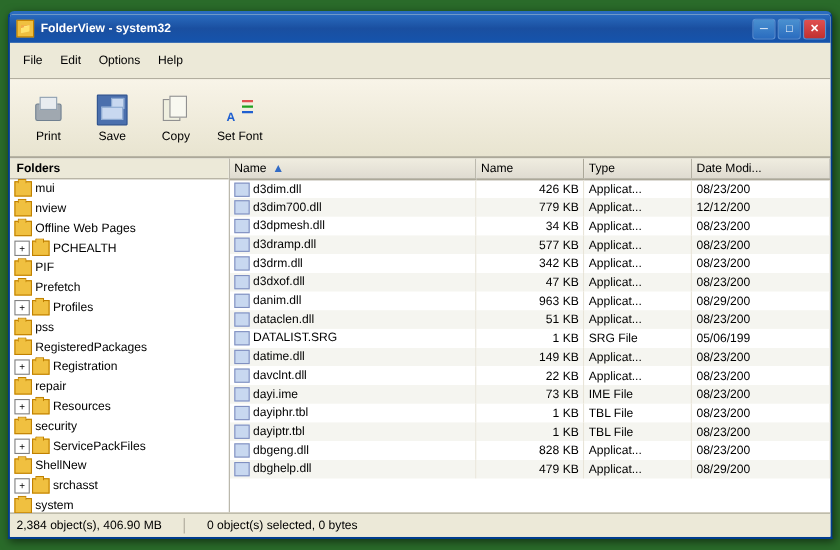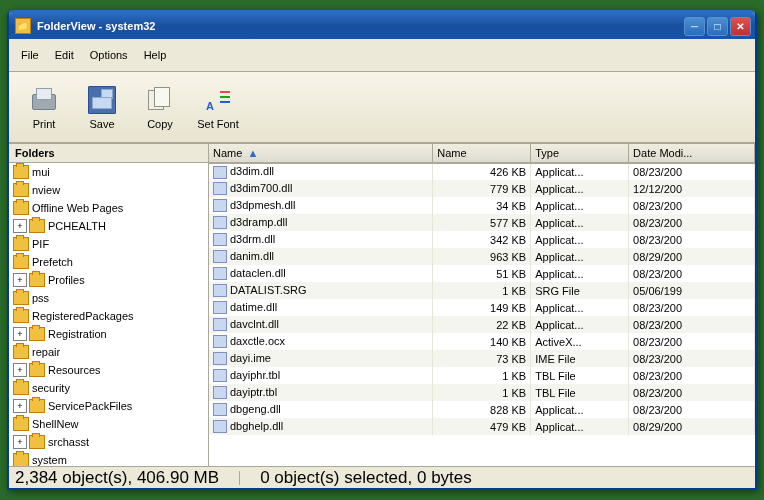--- a/index.html
+++ b/index.html
@@ -361,21 +361,21 @@
       border-top: 1px solid #aca899;
       display: flex;
       align-items: center;
       padding: 0 6px;
       gap: 20px;
       flex-shrink: 0;
     }
 
     .status-section {
       color: #000;
-      font-size: 17px;
+      font-size: 11px;
     }
 
     .status-divider {
       width: 1px;
       height: 14px;
       background: #aca899;
     }
   </style>
 </head>
 <body>
@@ -574,20 +574,28 @@
               <tr>
       <td>
         <span style="display:inline-block;width:14px;height:13px;background:#c8d8f0;border:1px solid #8090c0;margin-right:3px;vertical-align:middle;"></span>d3drm.dll
       </td>
       <td class="td-size">342 KB</td>
       <td>Applicat...</td>
       <td>08/23/200</td>
     </tr>
               <tr>
       <td>
+        <span style="display:inline-block;width:14px;height:13px;background:#c8d8f0;border:1px solid #8090c0;margin-right:3px;vertical-align:middle;"></span>d3dxof.dll
+      </td>
+      <td class="td-size">47 KB</td>
+      <td>Applicat...</td>
+      <td>08/23/200</td>
+    </tr>
+              <tr>
+      <td>
         <span style="display:inline-block;width:14px;height:13px;background:#c8d8f0;border:1px solid #8090c0;margin-right:3px;vertical-align:middle;"></span>danim.dll
       </td>
       <td class="td-size">963 KB</td>
       <td>Applicat...</td>
       <td>08/29/200</td>
     </tr>
               <tr>
       <td>
         <span style="display:inline-block;width:14px;height:13px;background:#c8d8f0;border:1px solid #8090c0;margin-right:3px;vertical-align:middle;"></span>dataclen.dll
       </td>
@@ -610,28 +618,20 @@
       <td class="td-size">149 KB</td>
       <td>Applicat...</td>
       <td>08/23/200</td>
     </tr>
               <tr>
       <td>
         <span style="display:inline-block;width:14px;height:13px;background:#c8d8f0;border:1px solid #8090c0;margin-right:3px;vertical-align:middle;"></span>davclnt.dll
       </td>
       <td class="td-size">22 KB</td>
       <td>Applicat...</td>
-      <td>08/23/200</td>
-    </tr>
-              <tr>
-      <td>
-        <span style="display:inline-block;width:14px;height:13px;background:#c8d8f0;border:1px solid #8090c0;margin-right:3px;vertical-align:middle;"></span>daxctle.ocx
-      </td>
-      <td class="td-size">140 KB</td>
-      <td>ActiveX...</td>
       <td>08/23/200</td>
     </tr>
               <tr>
       <td>
         <span style="display:inline-block;width:14px;height:13px;background:#c8d8f0;border:1px solid #8090c0;margin-right:3px;vertical-align:middle;"></span>dayi.ime
       </td>
       <td class="td-size">73 KB</td>
       <td>IME File</td>
       <td>08/23/200</td>
     </tr>

